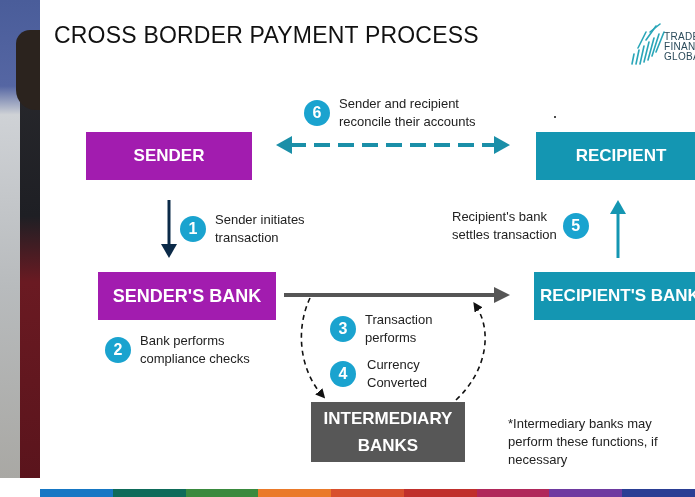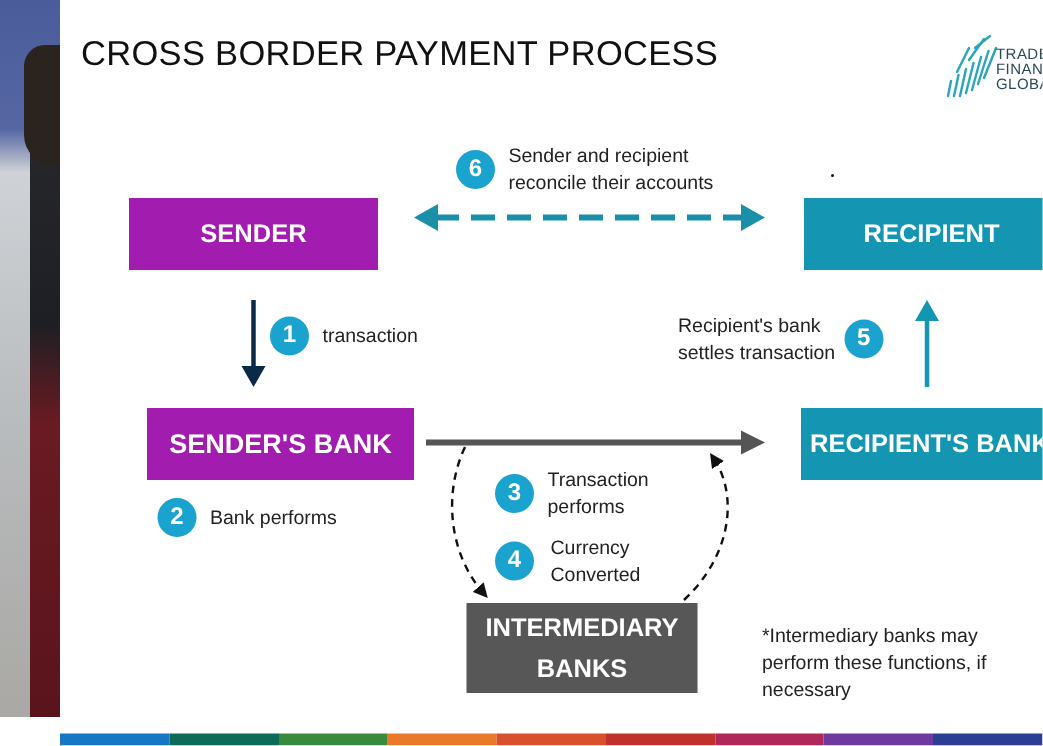--- a/index.html
+++ b/index.html
@@ -146,36 +146,38 @@
   <div class="badge">6</div>
   <div class="step-text">
     <span>Sender and recipient</span>
     <span>reconcile their accounts</span>
   </div>
 </div>
 
 <div class="step" id="step1">
   <div class="badge">1</div>
   <div class="step-text">
+    <span>Sender initiates</span>
     <span>transaction</span>
   </div>
 </div>
 
 <div class="step" id="step5">
   <div class="badge">5</div>
   <div class="step-text">
     <span>Recipient's bank</span>
     <span>settles transaction</span>
   </div>
 </div>
 
 <div class="step" id="step2">
   <div class="badge">2</div>
   <div class="step-text">
     <span>Bank performs</span>
+    <span>compliance checks</span>
   </div>
 </div>
 
 <div class="step" id="step3">
   <div class="badge">3</div>
   <div class="step-text">
     <span>Transaction</span>
     <span>performs</span>
   </div>
 </div>

